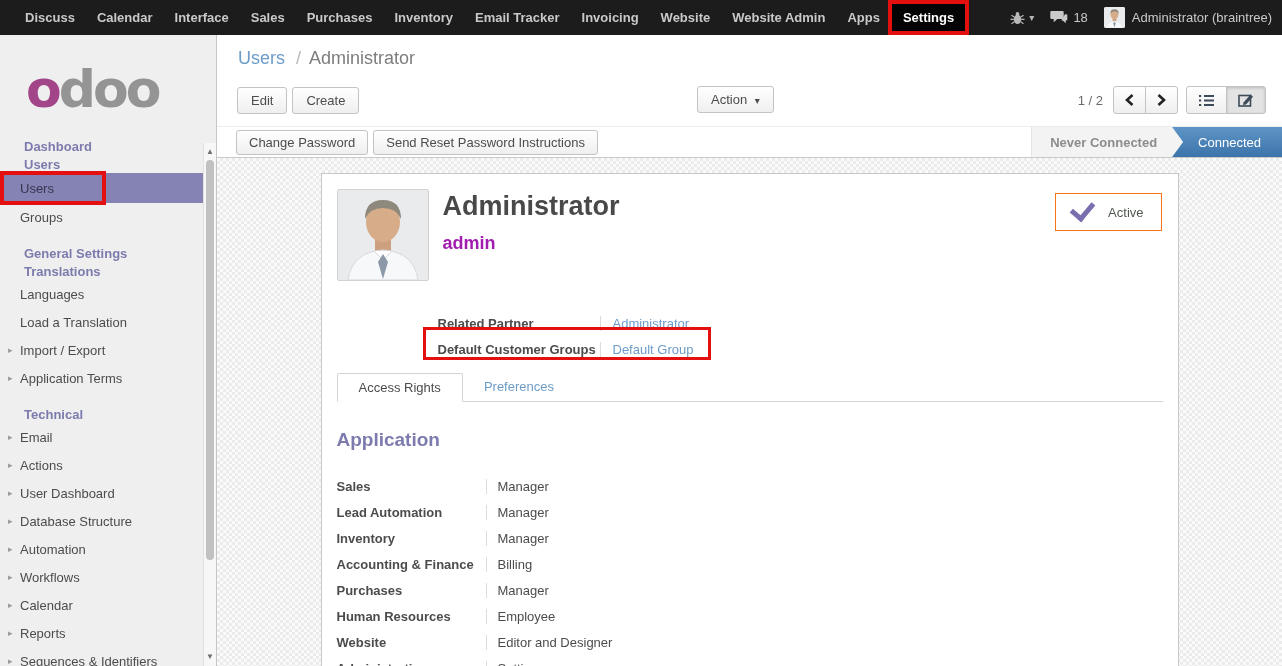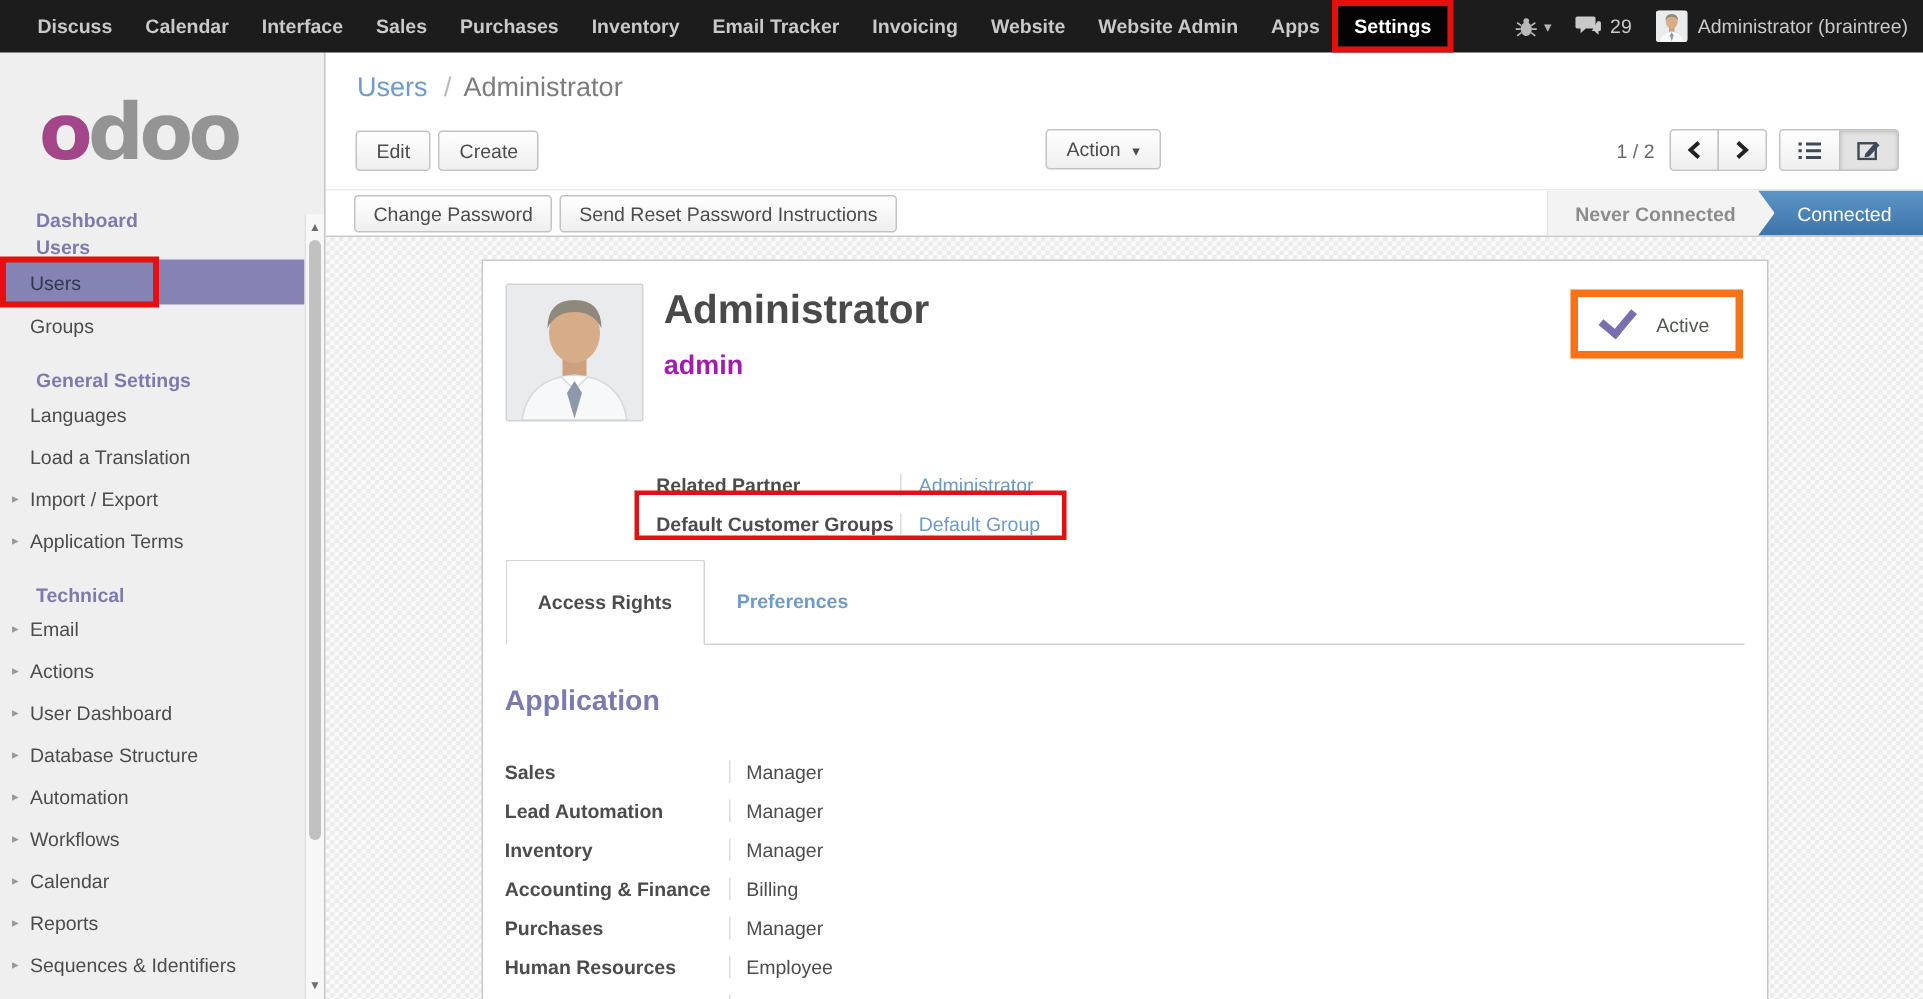--- a/index.html
+++ b/index.html
@@ -88,38 +88,38 @@
       linear-gradient(45deg,#ecebeb 25%,transparent 25%,transparent 75%,#ecebeb 75%),
       linear-gradient(45deg,#ecebeb 25%,transparent 25%,transparent 75%,#ecebeb 75%);
     background-size:6px 6px; background-position:0 0,3px 3px; }
   .sheet { width:826px; margin:15px auto 0; background:#fff; border:1px solid #c8c8c8;
     min-height:560px; padding:15px; position:relative; }
   .profile { display:flex; }
   .avatar-box { width:90px; height:90px; border:1px solid #d2d2d2; border-radius:2px; overflow:hidden; background:#e9ebed; }
   .titles { margin-left:14px; padding-top:2px; }
   .user-title { font-size:27px; font-weight:bold; color:#494949; }
   .user-login { font-size:18px; font-weight:bold; color:#a21caf; margin-top:11px; }
-  .active-box { position:absolute; top:19px; right:16px; border:5px solid #f97316; background:#fff;
+  .active-box { position:absolute; top:19px; right:16px; border:1px solid #f97316; background:#fff;
     display:flex; align-items:center; padding:8px 17px; cursor:pointer; }
   .checkmark { width:10px; height:17px; border-right:5px solid #7a6fae; border-bottom:5px solid #7a6fae;
     transform:rotate(40deg); margin:-4px 2px 2px 2px; }
   .active-label { font-size:13px; color:#50594f; margin-left:16px; }
 
   .fields { margin:24px 0 0 101px; }
   .kv-row { display:flex; align-items:flex-end; min-height:26px; font-size:13px; }
   .kv-label { display:flex; align-items:center; font-weight:bold; color:#4c4c4c; }
   .fields .kv-label { width:162px; }
   .kv-value { display:flex; align-items:center; border-left:1px solid #dcdcdc; padding-left:12px; color:#4c4c4c; }
   .fields .kv-value { color:#6d9cc8; cursor:pointer; }
   .fields .kv-row.annotated { position:relative; }
   .fields .kv-row.annotated::after { content:""; position:absolute; left:-15px; top:-4px; width:282px; height:27px;
     border:3px solid #e40f0f; pointer-events:none; }
 
   .tabs { margin-top:16px; border-bottom:1px solid #d4d4d4; display:flex; }
-  .tab { padding:20px 21px; font-size:13px; color:#6d9cc8; cursor:pointer;font-weight:bold; }
+  .tab { padding:6px 21px; font-size:13px; color:#6d9cc8; cursor:pointer; }
   .tab.active { color:#4c4c4c; background:#fff; border:1px solid #d4d4d4; border-bottom:1px solid #fff;
     margin-bottom:-1px; border-radius:2px 2px 0 0; }
 
   .section-title { color:#7c7bad; font-size:19px; font-weight:bold; margin:27px 0 17px 0; }
   .apps .kv-label { width:149px; }
   .apps .kv-value { padding-left:11px; }
 
   .icon-svg { display:block; }
 </style>
 </head>
@@ -162,21 +162,21 @@
           <circle cx="8" cy="3.2" r="2" fill="#b9b9b9"></circle>
           <path d="M4.5 6.5 L1.5 4.5 M4 9 H0.5 M4.5 11.5 L1.5 13.8 M11.5 6.5 L14.5 4.5 M12 9 H15.5 M11.5 11.5 L14.5 13.8" stroke="#b9b9b9" stroke-width="1.2" fill="none"></path>
         </svg>
         <span class="tiny-caret">▾</span>
       </div>
       <div class="grp">
         <svg class="icon-svg" width="18" height="15" viewBox="0 0 18 15">
           <path d="M1.5 1 h11 a1.2 1.2 0 0 1 1.2 1.2 v5.6 a1.2 1.2 0 0 1 -1.2 1.2 h-5.2 l-3.6 3.2 v-3.2 h-2.2 a1.2 1.2 0 0 1 -1.2 -1.2 v-5.6 a1.2 1.2 0 0 1 1.2 -1.2 z" fill="#c9c9c9"></path>
           <path d="M15 4.2 h1.3 a1 1 0 0 1 1 1 v4.4 a1 1 0 0 1 -1 1 h-0.6 v2.6 l-2.9 -2.6 h-1.6" fill="#c9c9c9"></path>
         </svg>
-        <span class="msg-count">29</span>
+        <span class="msg-count">18</span>
       </div>
       <div class="grp">
         <span class="mini-avatar">
           <svg width="21" height="21" viewBox="0 0 90 90">
             <rect width="90" height="90" fill="#e9ebed"></rect>
             <rect x="37" y="44" width="16" height="22" fill="#cda07f"></rect>
             <path d="M10 90 Q14 62 45 60 Q76 62 80 90 Z" fill="#f7f8f9" stroke="#d6d9dc" stroke-width="1"></path>
             <polygon points="45,62 40,71 45,88 50,71" fill="#8d99a8"></polygon>
             <ellipse cx="45" cy="32" rx="17" ry="20" fill="#d7ac89"></ellipse>
             <path d="M27 29 Q27 10 45 10 Q63 10 63 29 Q58 18 45 18 Q32 18 27 29 Z" fill="#8f897d"></path>
@@ -209,20 +209,24 @@
         <div class="menu-row item">
           <span class="mi-caret">▸</span>
           <span class="mi-label">Groups</span>
         </div>
 
         <div class="menu-row header">
 
           <span class="mi-label">General Settings</span>
         </div>
 
+        <div class="menu-row header">
+
+          <span class="mi-label">Translations</span>
+        </div>
 
         <div class="menu-row item">
           <span class="mi-caret">▸</span>
           <span class="mi-label">Languages</span>
         </div>
 
         <div class="menu-row item">
           <span class="mi-caret">▸</span>
           <span class="mi-label">Load a Translation</span>
         </div>

